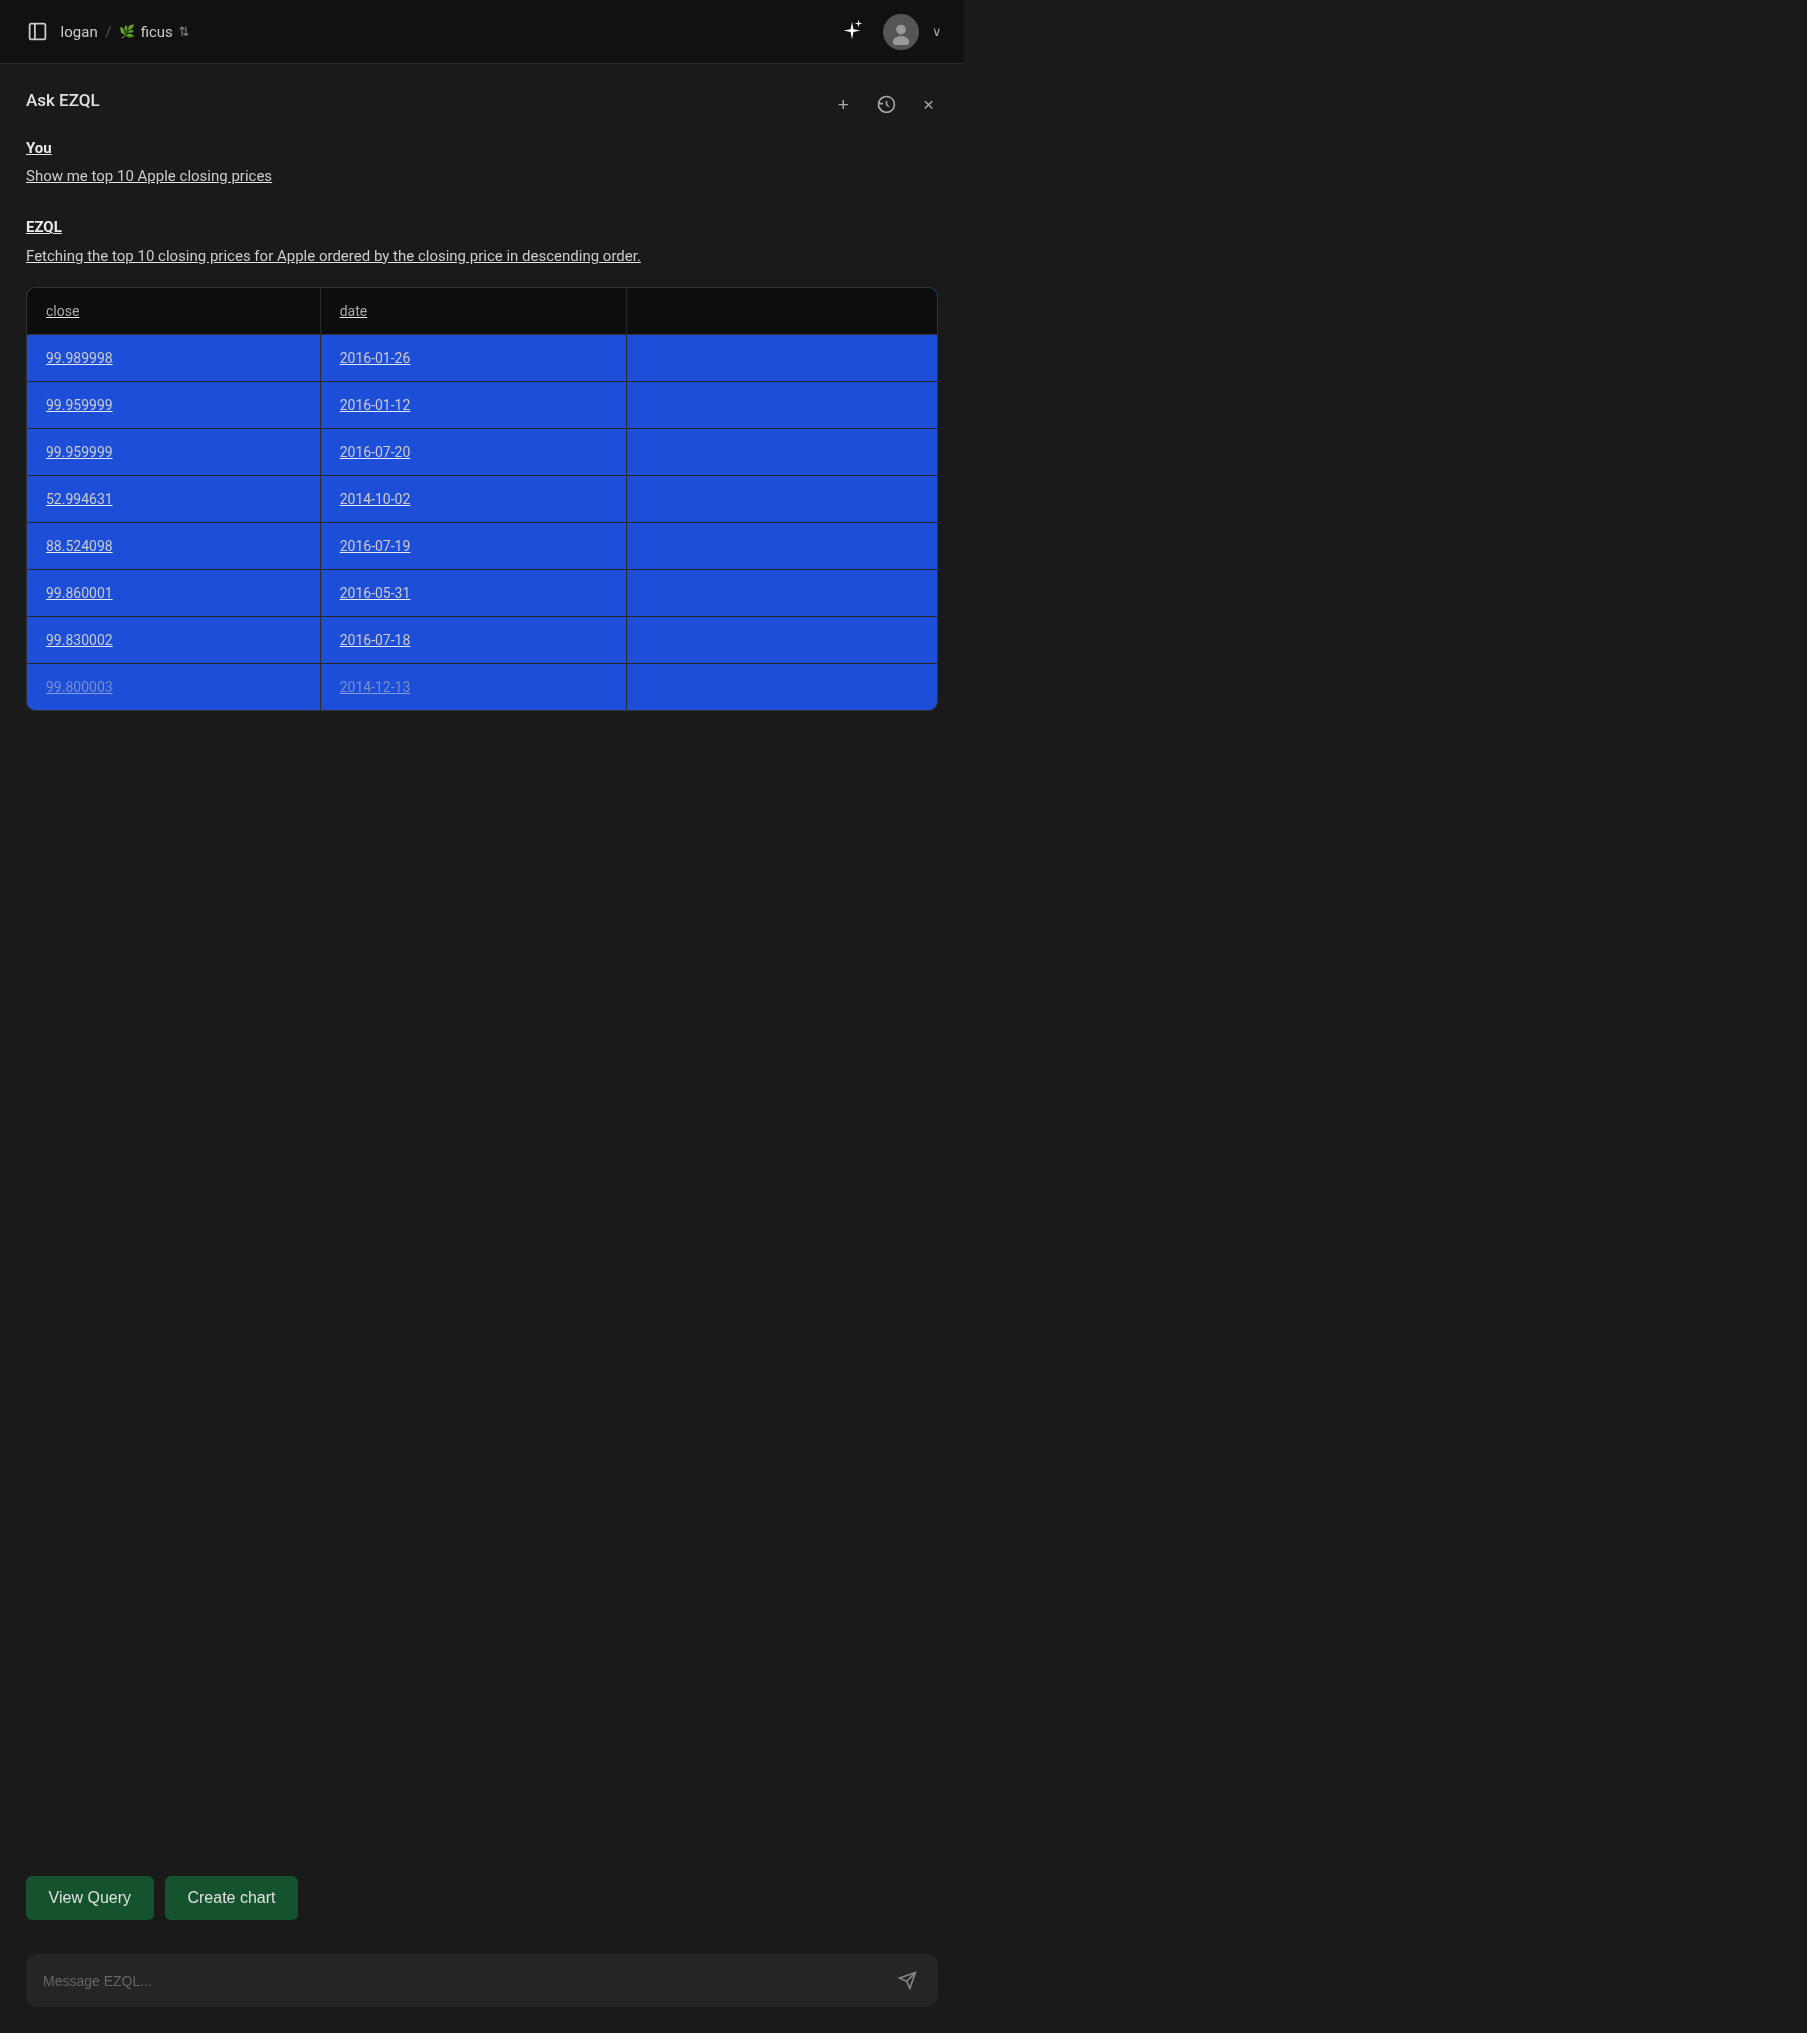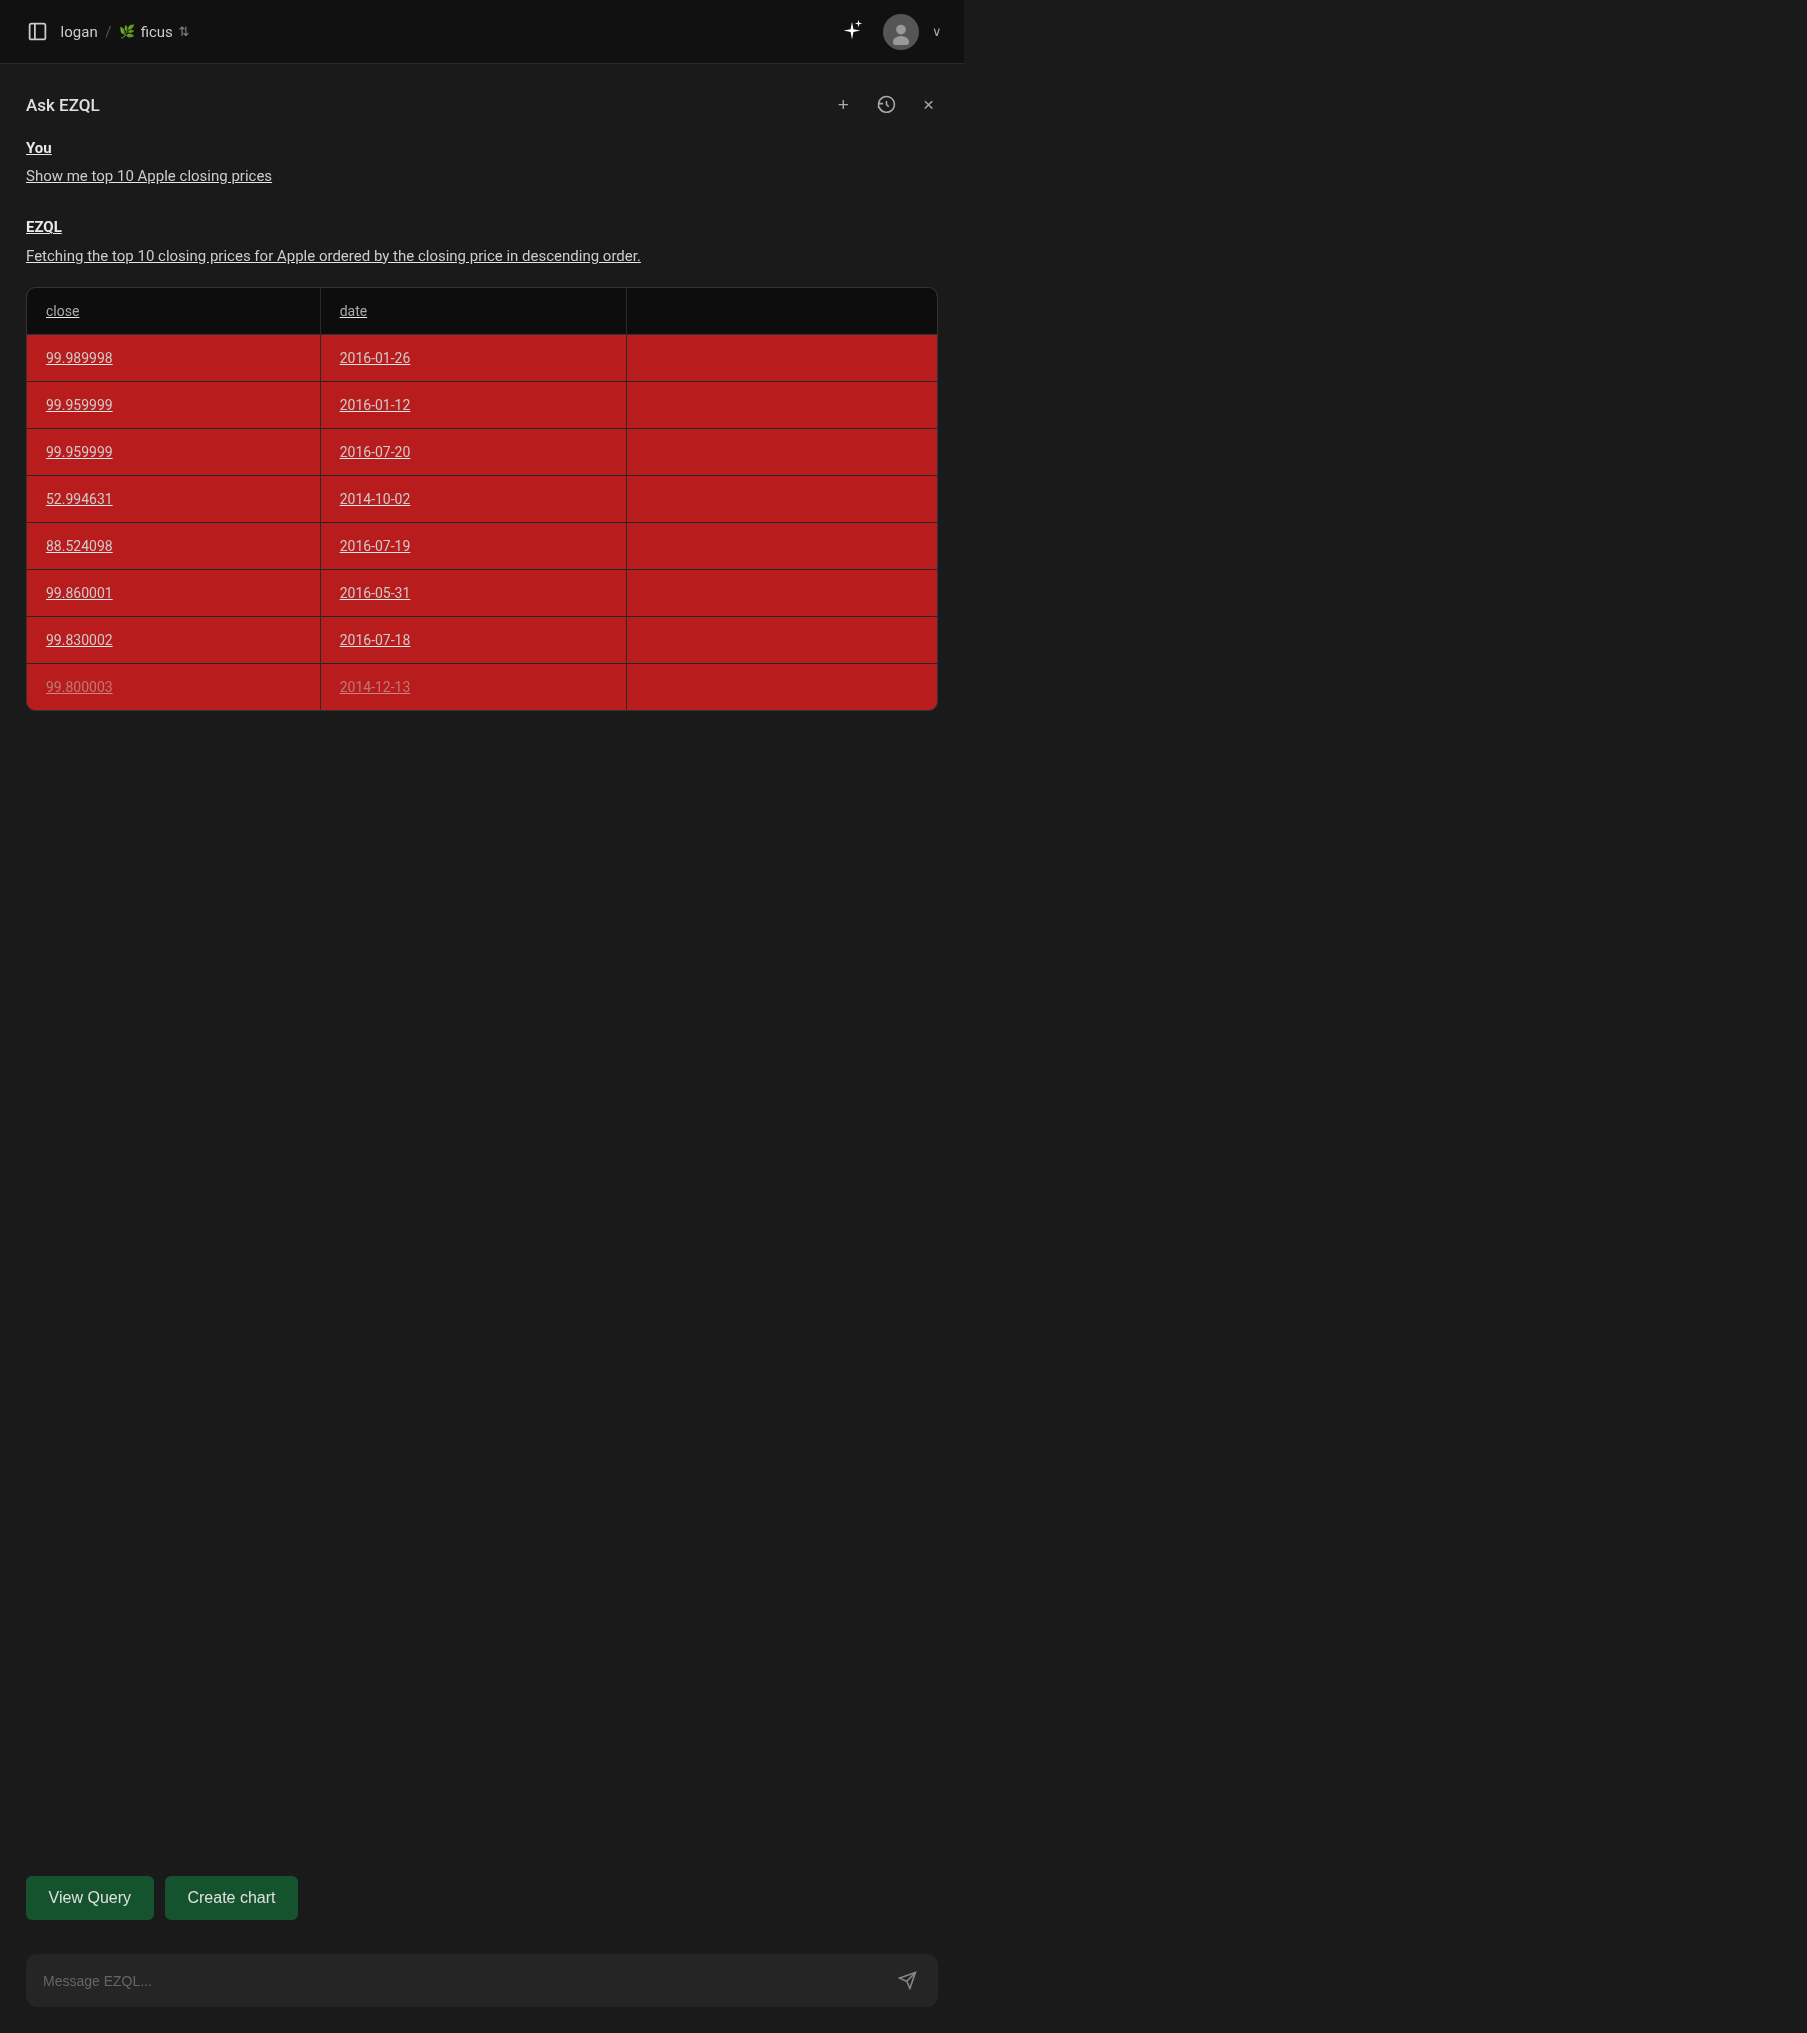--- a/index.html
+++ b/index.html
@@ -123,21 +123,20 @@
       flex-direction: column;
       height: calc(100vh - 64px);
       min-height: 923px;
       padding: 0;
       background-color: #1a1a1a;
     }
 
     
     .panel-header {
       display: flex;
-      align-items: center;
       justify-content: space-between;
       padding: 26px 26px 19px 26px;
       gap: 24px;
     }
 
     .panel-title {
       font-size: 17px;
       font-weight: 500;
       color: #e0e0e0;
     }
@@ -197,21 +196,21 @@
       color: #cccccc;
       line-height: 1.6;
       margin-bottom: 19px;
     }
 
     
     .data-table-container {
       border: 0.9px solid #333;
       border-radius: 9.4px;
       overflow: hidden;
-      background: #b91c1c;
+      background: #1d4ed8;
     }
 
     .data-table {
       width: 100%;
       border-collapse: collapse;
     }
 
     .data-table thead tr {
       border-bottom: 0.9px solid #333;
     }

